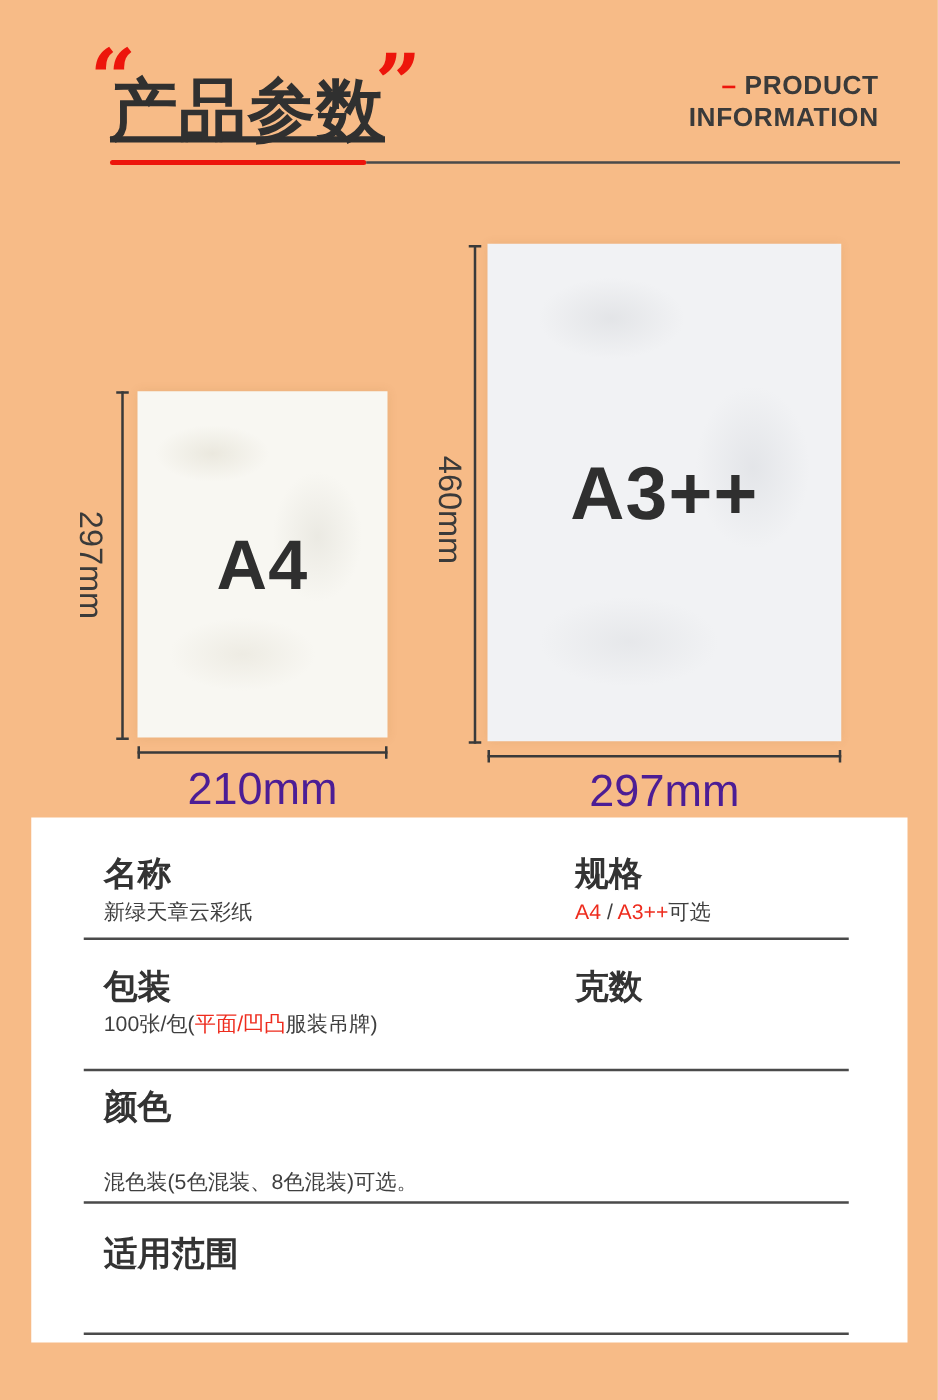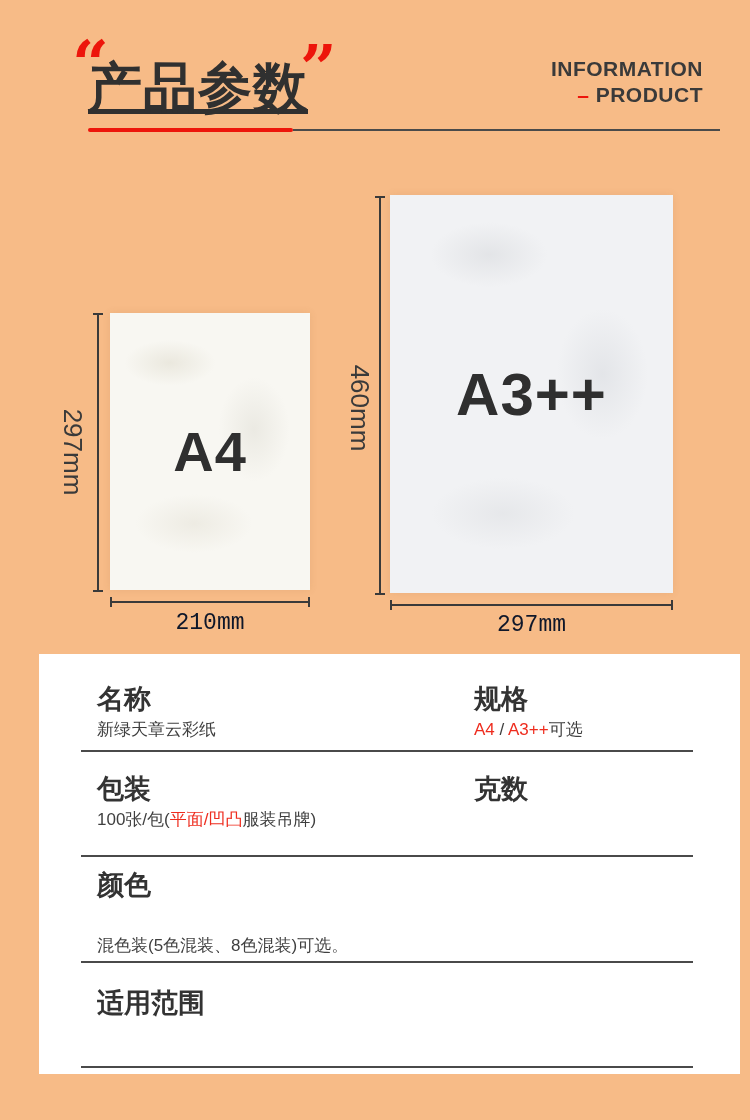--- a/index.html
+++ b/index.html
@@ -114,28 +114,28 @@
     width:100px;height:28px;
     text-align:center;
     font-size:26px;color:#3a3a3a;
     transform:rotate(90deg);
   }
   .a4-vlabel{left:24px;top:438px;}
   .a3-vlabel{left:311px;top:394px;}
   .hlabel{
     position:absolute;
     text-align:center;
-    font-size:23px;color:#0f172a;font-family:Liberation Mono, monospace;
+    font-size:36px;color:#4c1d95;
   }
   .a4-hlabel{left:110px;width:200px;top:610px;}
   .a3-hlabel{left:390px;width:283px;top:612px;}
   
   .card{
     position:absolute;
-    left:39px;top:654px;
+    left:25px;top:654px;
     width:701px;height:420px;
     background:#ffffff;
   }
   .spec-label{
     position:absolute;
     font-size:27px;font-weight:800;color:#333333;
     white-space:nowrap;
   }
   .spec-value{
     position:absolute;
@@ -155,22 +155,22 @@
 <body>
 
 <div class="stage">
 
   <span class="quote open">“</span>
   <h1 class="page-title">产品参数</h1>
   <span class="quote close">”</span>
   <div class="underline-red"></div>
   <div class="underline-dark"></div>
   <div class="subtitle">
+    <div><span class="dash">–</span> <span>PRODUCT</span></div>
     <div>INFORMATION</div>
-    <div><span class="dash">–</span> <span>PRODUCT</span></div>
   </div>
 
   <div class="paper paper-a4">
     <span class="paper-label">A4</span>
   </div>
   <div class="vline a4-vline"></div>
   <div class="vlabel a4-vlabel">297mm</div>
   <div class="hline a4-hline"></div>
   <div class="hlabel a4-hlabel">210mm</div>
 

